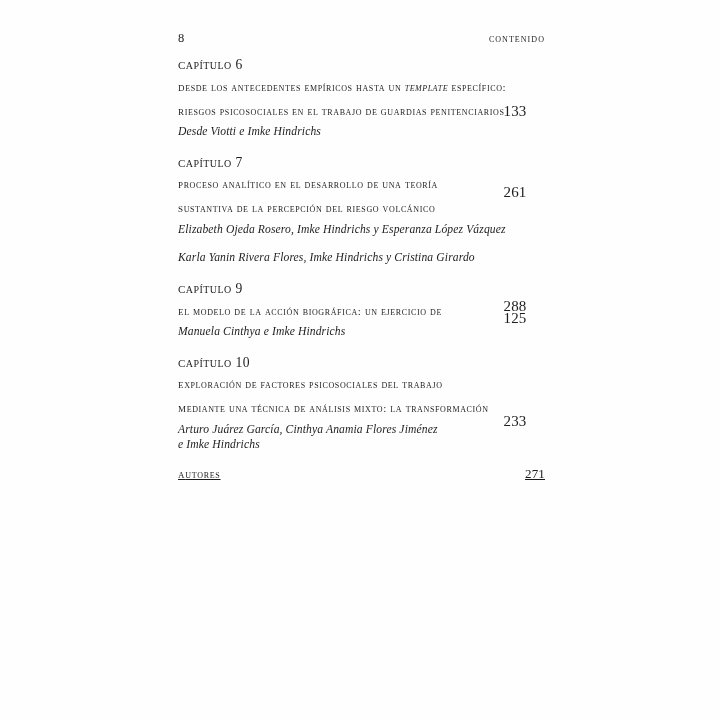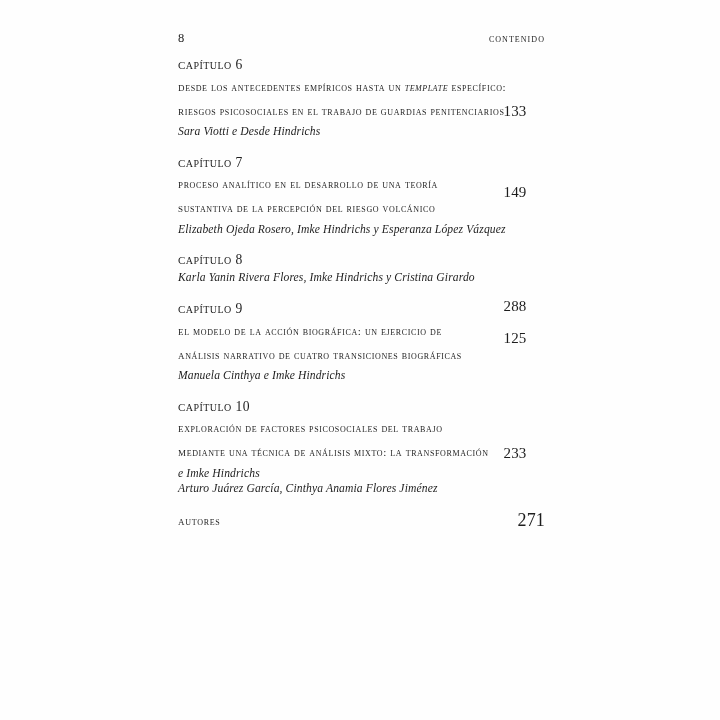--- a/index.html
+++ b/index.html
@@ -120,34 +120,35 @@
     letter-spacing: 0.15px;
     color: #1d1d1d;
     text-align: center;
     width: 60px;
   }
 
   
   .entry.plain {
     display: flex;
     justify-content: space-between;
-    align-items: center;
+    align-items: flex-end;
+    text-decoration: underline;
   }
   .plain-label {
     font-size: 11.6px;
     font-variant: small-caps;
     text-transform: lowercase;
     letter-spacing: 0.72px;
     color: #1d1d1d;
   }
   .plain-label::first-letter {
     font-size: 13.4px;
   }
   .plain-num {
-    font-size: 18px;
+    font-size: 13px;
     letter-spacing: 0.15px;
     color: #1d1d1d;
   }
 </style>
 </head>
 <body>
 
 <div class="page">
 
   <div class="running-head">
@@ -157,68 +158,66 @@
 
   <div class="toc">
 
     <div class="entry">
       <div class="chapter-label">Capítulo 6</div>
       <div class="title-block">
         <div class="title-line"><span>Desde los antecedentes empíricos hasta un </span><i>template</i><span> específico:</span></div>
         <div class="title-line">riesgos psicosociales en el trabajo de guardias penitenciarios</div>
       </div>
       <div class="author-block">
-        <div class="author-line">Sara Viotti e Desde Hindrichs</div>
+        <div class="author-line">Desde Viotti e Imke Hindrichs</div>
       </div>
       <div class="page-num" style="top:48px">133</div>
     </div>
 
     <div class="entry">
       <div class="chapter-label">Capítulo 7</div>
       <div class="title-block">
         <div class="title-line">Proceso analítico en el desarrollo de una teoría</div>
         <div class="title-line">sustantiva de la percepción del riesgo volcánico</div>
       </div>
       <div class="author-block">
         <div class="author-line">Elizabeth Ojeda Rosero, Imke Hindrichs y Esperanza López Vázquez</div>
       </div>
-      <div class="page-num" style="top:31px">149</div>
-    </div>
-
-    <div class="entry">
-      <div class="chapter-label">Capítulo 8</div>
+      <div class="page-num" style="top:31px">261</div>
+    </div>
+
+    <div class="entry">
       <div class="author-block">
         <div class="author-line">Karla Yanin Rivera Flores, Imke Hindrichs y Cristina Girardo</div>
       </div>
       <div class="page-num" style="top:48px">288</div>
     </div>
 
     <div class="entry">
       <div class="chapter-label">Capítulo 9</div>
       <div class="title-block">
         <div class="title-line">El modelo de la acción biográfica: un ejercicio de</div>
-        <div class="title-line">análisis narrativo de cuatro transiciones biográficas</div>
       </div>
       <div class="author-block">
         <div class="author-line">Manuela Cinthya e Imke Hindrichs</div>
       </div>
       <div class="page-num" style="top:31px">125</div>
     </div>
 
     <div class="entry">
       <div class="chapter-label">Capítulo 10</div>
       <div class="title-block">
         <div class="title-line">Exploración de factores psicosociales del trabajo</div>
         <div class="title-line">mediante una técnica de análisis mixto: la transformación</div>
       </div>
       <div class="author-block">
+        <div class="author-line">Arturo Juárez García, Cinthya Anamia Flores Jiménez</div>
         <div class="author-line">e Imke Hindrichs</div>
-        <div class="author-line">Arturo Juárez García, Cinthya Anamia Flores Jiménez</div>
-      </div>
-      <div class="page-num" style="top:48px">233</div>
+      </div>
+      <div class="page-num" style="top:60px">233</div>
     </div>
 
     <div class="entry plain last">
       <span class="plain-label">Autores</span>
       <span class="plain-num">271</span>
     </div>
 
   </div>
 </div>
 

